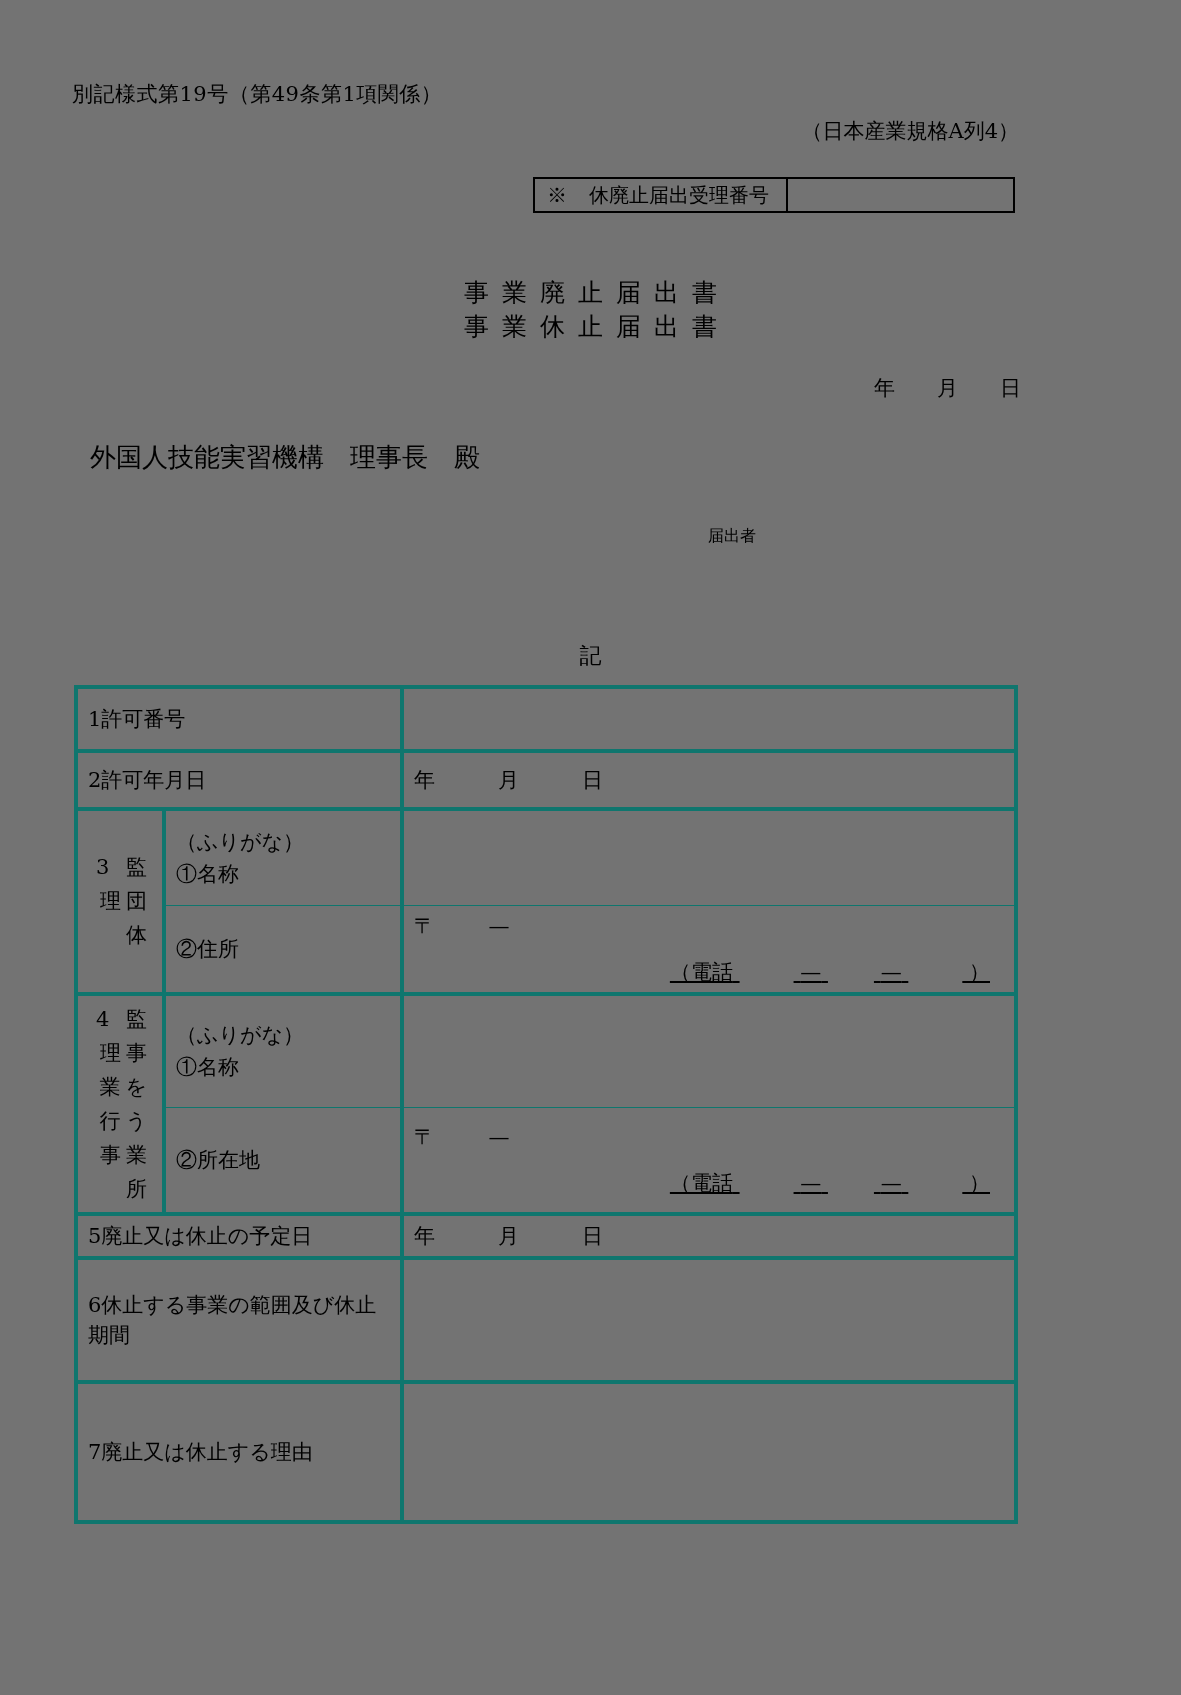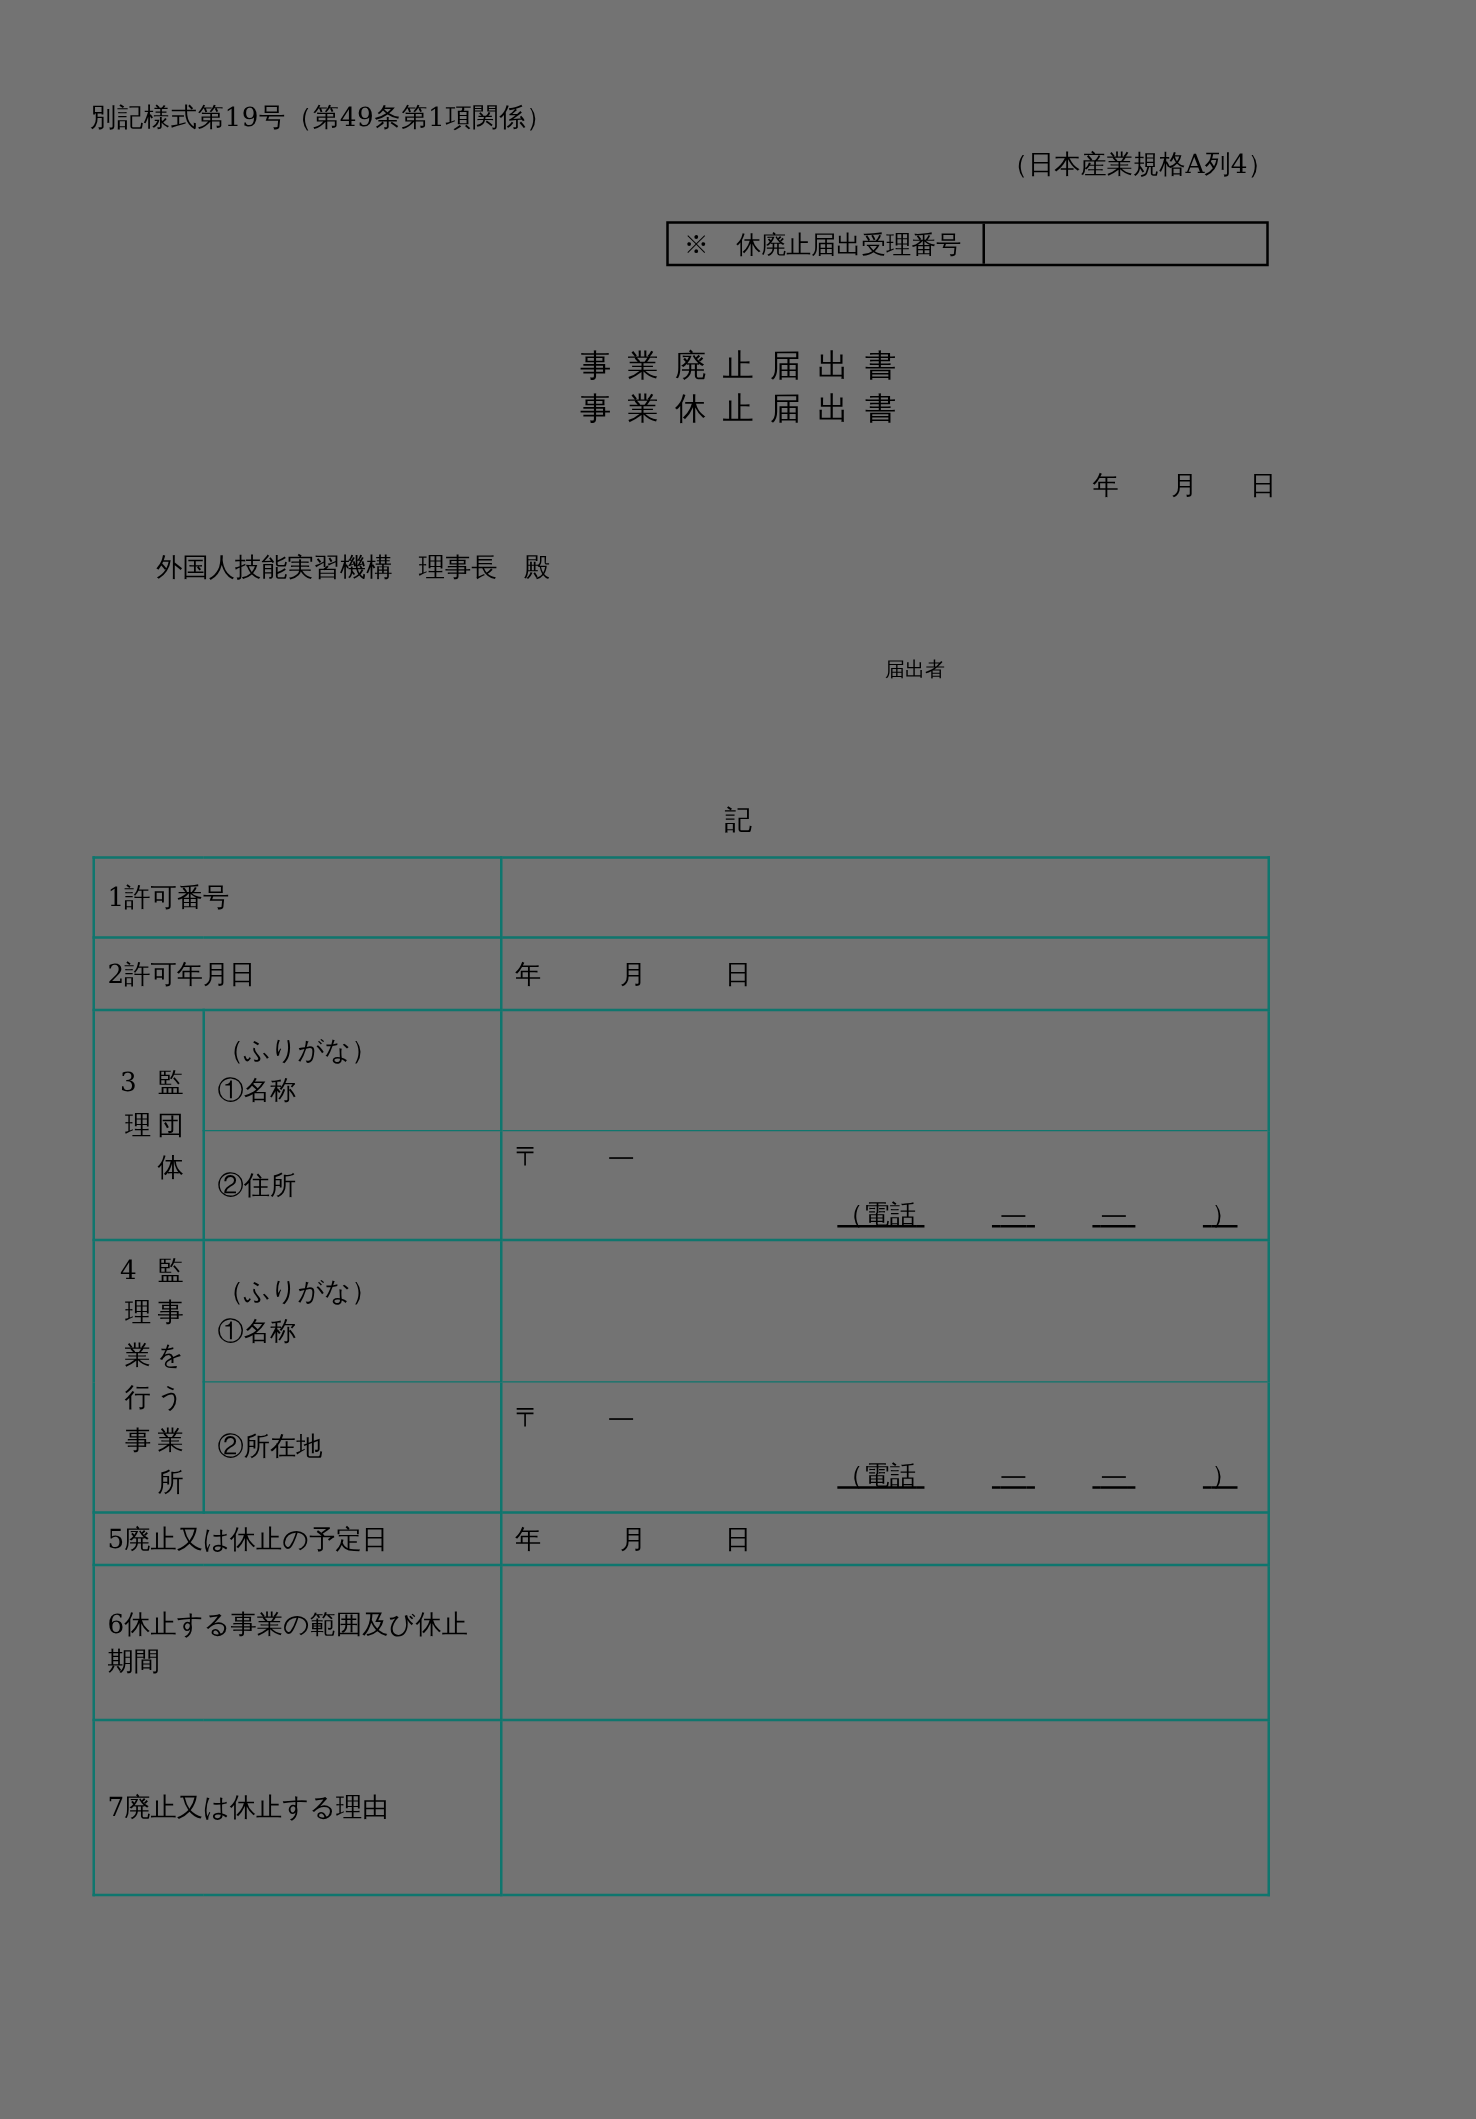--- a/index.html
+++ b/index.html
@@ -87,23 +87,22 @@
     top: 374px;
     font-size: 21px;
     white-space: nowrap;
   }
 
   
   .addressee {
     position: absolute;
     left: 90px;
     top: 440px;
-    font-size: 21px;
-    white-space: nowrap;
-    margin-left: 35px;
+    font-size: 26px;
+    white-space: nowrap;
   }
   .submitter {
     position: absolute;
     left: 708px;
     top: 526px;
     font-size: 16px;
     white-space: nowrap;
   }
 
   
@@ -130,21 +129,21 @@
   
   .form-table {
     position: absolute;
     left: 74px;
     top: 685px;
     width: 940px;
     border-collapse: collapse;
     table-layout: fixed;
   }
   .form-table td {
-    border: 2px solid #0f766e;
+    border: 4px solid #0f766e;
     font-size: 21px;
     vertical-align: middle;
     padding: 6px 10px;
     box-sizing: border-box;
   }
   .form-table td.thin-bottom { border-bottom-width: 1px; }
   .form-table td.thin-top { border-top-width: 1px; }
 
   .lbl { white-space: nowrap; }
   .lbl-wrap { line-height: 30px; }

